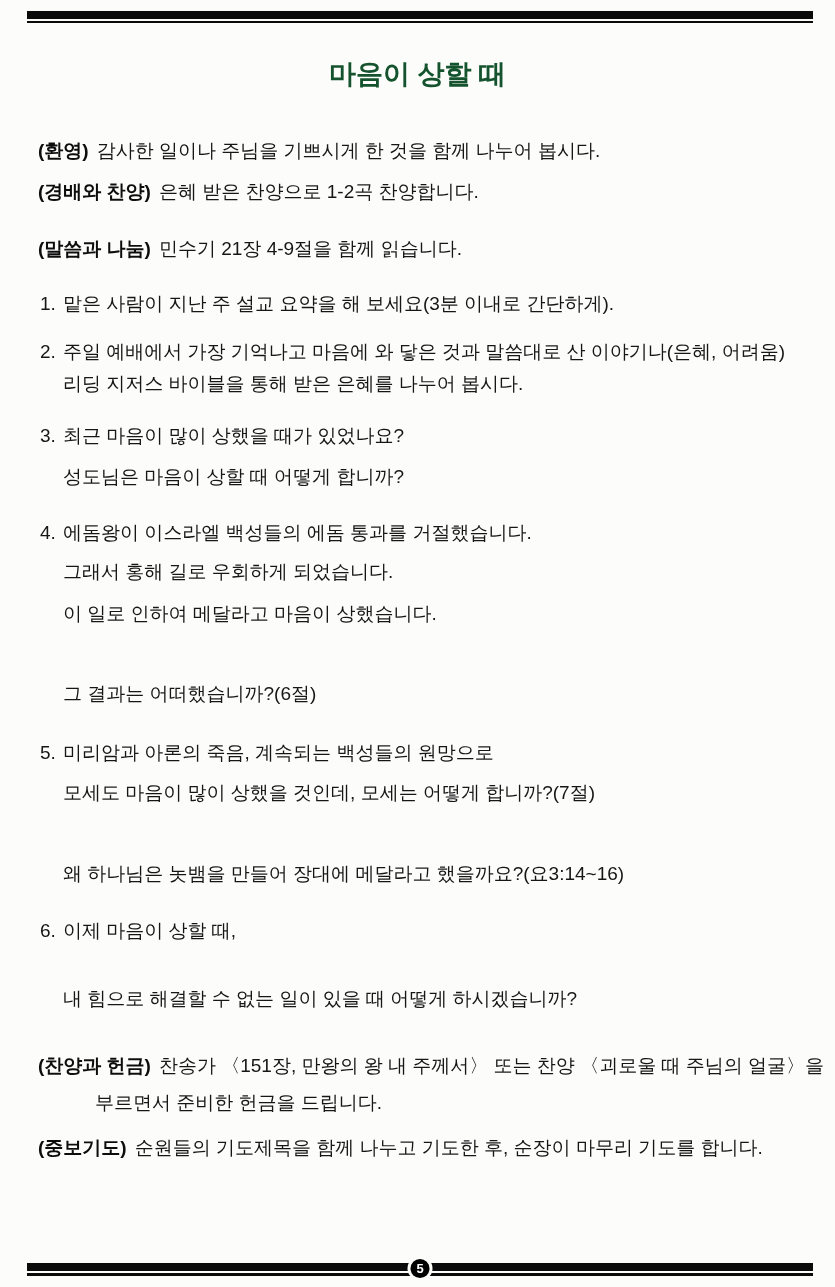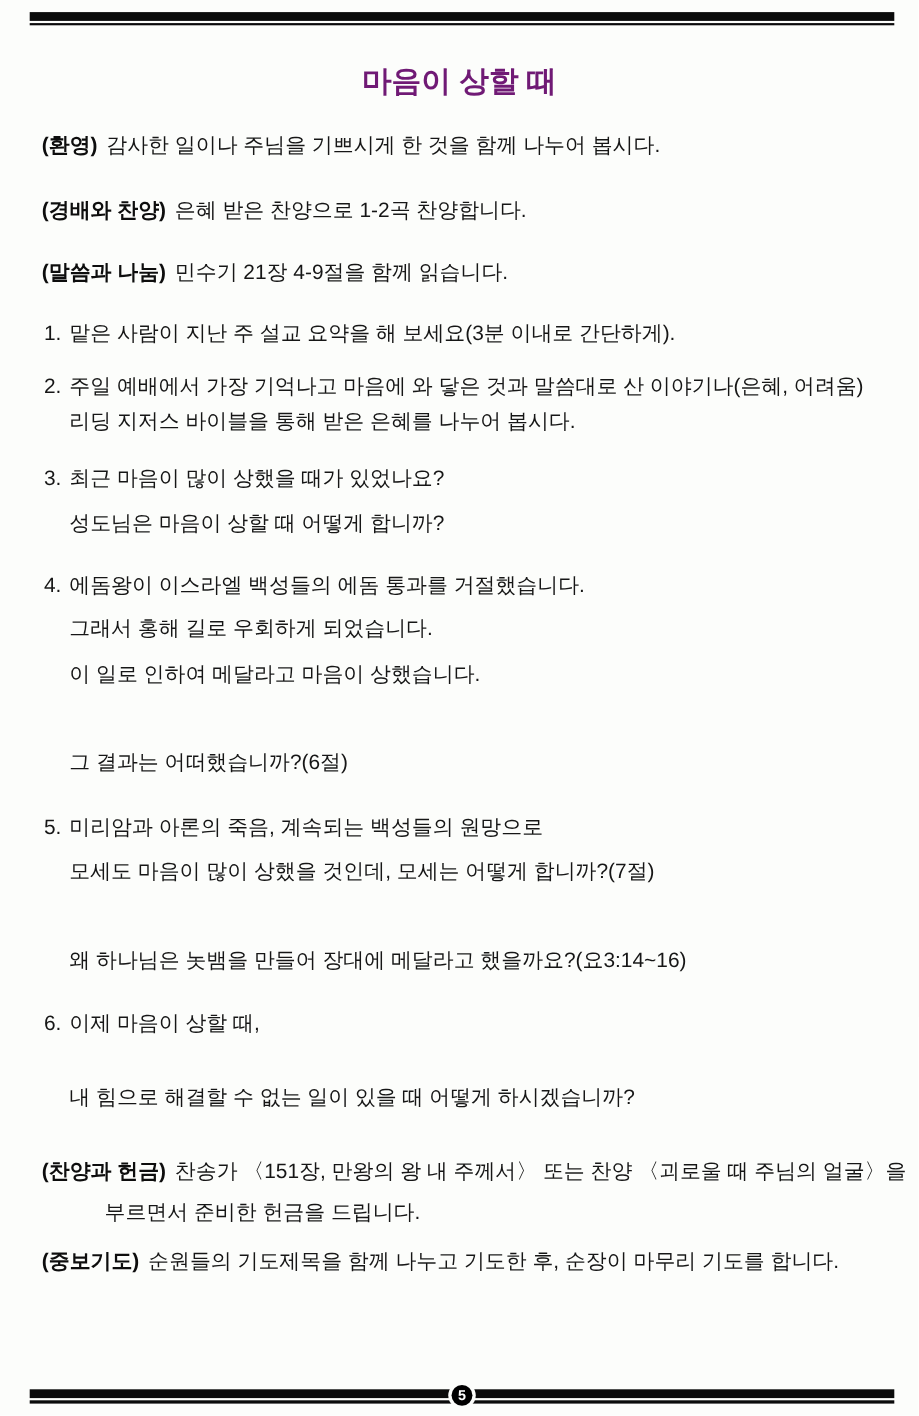--- a/index.html
+++ b/index.html
@@ -17,21 +17,21 @@
   .rule-bottom { top:1263px; }
   .rule .bar  { height:8px; background:#0b0b0b; }
   .rule .gapline { height:2px; background:transparent; }
   .rule .thin { height:3px; background:#0b0b0b; }
   .rule-top .thin { height:2px; }
 
   .title {
     position:absolute; top:56px; left:0; width:100%;
     text-align:center;
     font-size:27px; font-weight:700;
-    color:#701a75;
+    color:#14532d;
     white-space:nowrap;
   }
 
   .line {
     position:absolute;
     font-size:19px; line-height:25px;
     white-space:nowrap;
   }
   .lbl { font-weight:700; color:#0d0d0d; margin-right:8px; }
   .num { display:inline-block; width:23px; }
@@ -57,21 +57,21 @@
 <div class="page">
 
   <div class="rule rule-top">
     <div class="bar"></div>
     <div class="gapline"></div>
     <div class="thin"></div>
   </div>
 
   <div class="title">마음이 상할 때</div>
 
-  <div class="line lx" style="top:120px">
+  <div class="line lx" style="top:138px">
     <span class="lbl">(환영)</span><span>감사한 일이나 주님을 기쁘시게 한 것을 함께 나누어 봅시다.</span>
   </div>
   <div class="line lx" style="top:179px">
     <span class="lbl">(경배와 찬양)</span><span>은혜 받은 찬양으로 1-2곡 찬양합니다.</span>
   </div>
   <div class="line lx" style="top:236px">
     <span class="lbl">(말씀과 나눔)</span><span>민수기 21장 4-9절을 함께 읽습니다.</span>
   </div>
 
   <div class="line qx" style="top:291px">

